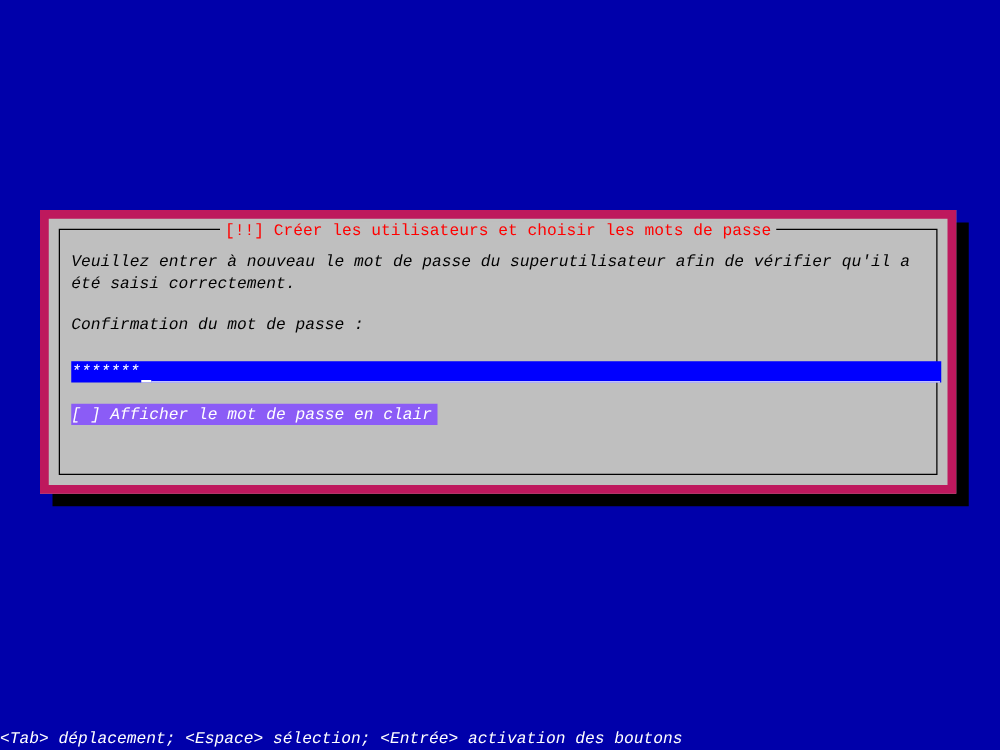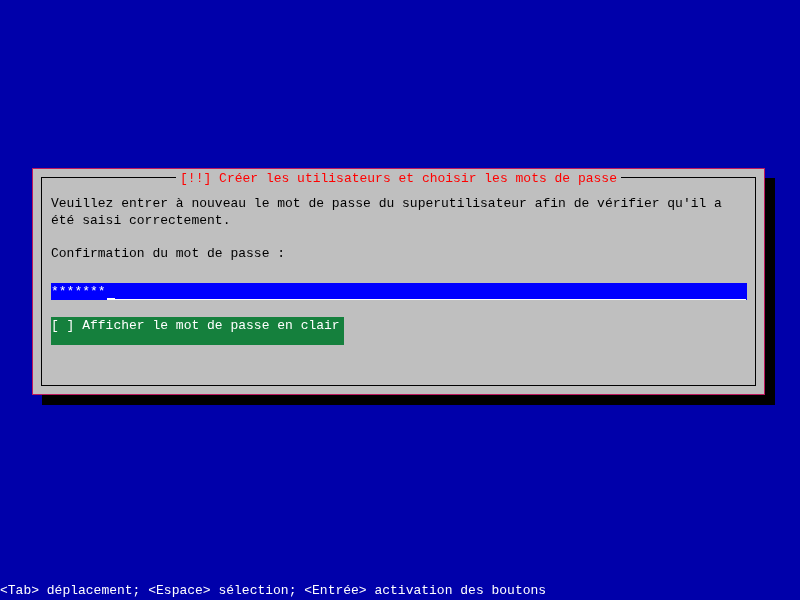--- a/index.html
+++ b/index.html
@@ -24,21 +24,21 @@
       height: 227px;
       background: #000000;
     }
     .dialog {
       position: absolute;
       left: 32px;
       top: 168px;
       width: 733px;
       height: 227px;
       background: #bfbfbf;
-      border: 1px solid #be185d;
+      border: 7px solid #be185d;
     }
     .inner-border {
       position: absolute;
       left: 8px;
       top: 8px;
       right: 8px;
       bottom: 8px;
       border: 1px solid #000000;
     }
     .title-wrap {
@@ -59,20 +59,21 @@
     }
     .title .text {
       color: #ff0000;
     }
     .content {
       position: absolute;
       left: 18px;
       right: 18px;
       top: 26px;
       color: #000000;
+      font-style: italic;
     }
     .instruction {
       line-height: 17px;
       margin-bottom: 17px;
     }
     .prompt {
       margin-bottom: 22px;
     }
     .password-field {
       background: #0000ff;
@@ -95,44 +96,45 @@
     }
     .password-underline {
       position: absolute;
       bottom: 0px;
       left: 64px;
       right: 1px;
       height: 1px;
       background: #ffffff;
     }
     .checkbox-row {
-      background: #15803d;
+      background: #8b5cf6;
       color: #ffffff;
       display: inline-block;
-      height: 28px;
+      height: 17px;
       line-height: 17px;
       padding-right: 4px;
       margin-bottom: 0;
       white-space: pre;
     }
     .button-row {
       display: flex;
       justify-content: space-between;
       padding: 0 40px;
       color: #000000;
     }
     .button {
       white-space: pre;
     }
     .statusbar {
       position: absolute;
       left: 0;
       bottom: 2px;
       color: #ffffff;
       white-space: pre;
+      font-style: italic;
     }
   </style>
 </head>
 <body>
 
 <div class="dialog-shadow"></div>
 
 <div class="dialog">
   <div class="inner-border"></div>
 

